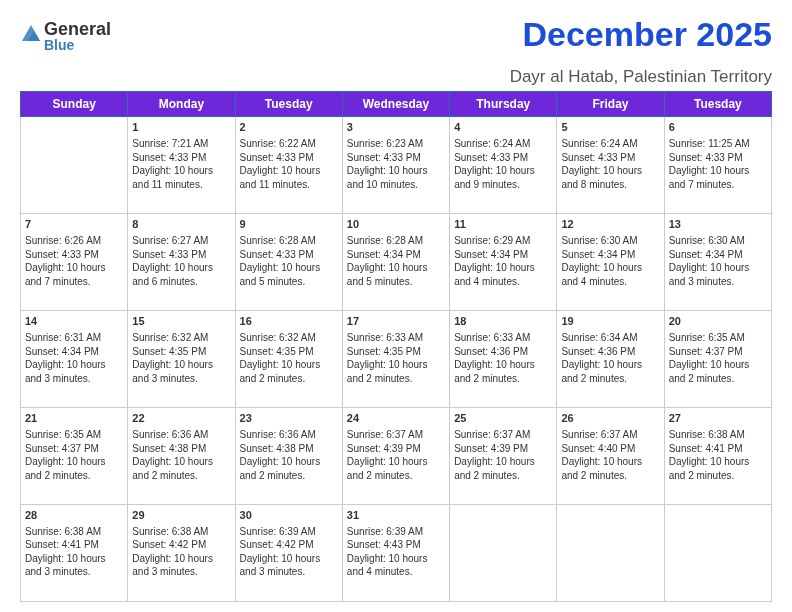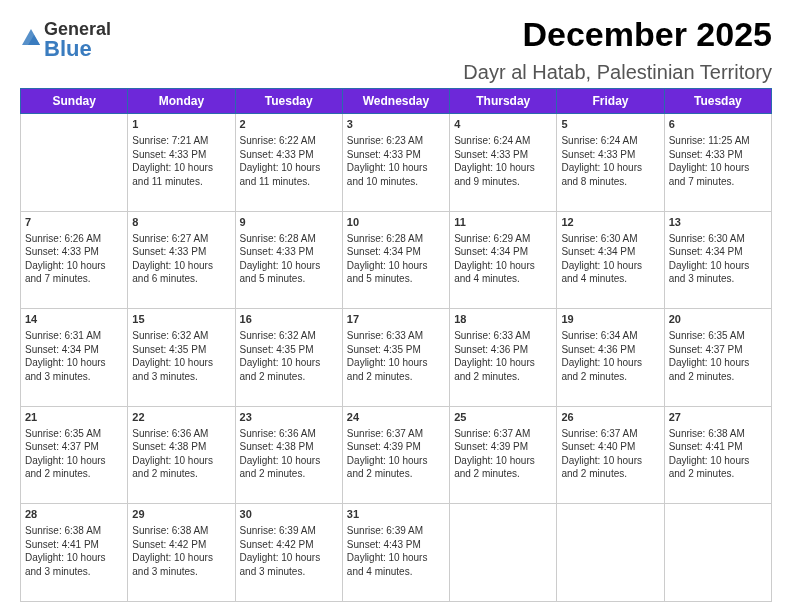--- a/index.html
+++ b/index.html
@@ -32,43 +32,43 @@
       display: flex;
       flex-direction: column;
       line-height: 1;
     }
     .logo-general {
       font-size: 18px;
       font-weight: bold;
       color: #333;
     }
     .logo-blue {
-      font-size: 22px;
+      font-size: 14px;
       font-weight: bold;
       color: #3a7cbf;
     }
     .logo-icon {
       width: 22px;
       height: 22px;
       margin-right: 2px;
       margin-top: -4px;
     }
     .title-block {
       text-align: right;
     }
     .month-title {
       font-size: 34px;
       font-weight: bold;
-      color: #000000;
+      color: #1d4ed8;
       line-height: 1.1;
     }
     .location-title {
-      font-size: 20px;
+      font-size: 17px;
       color: #555;
-      margin-top: 8px;
+      margin-top: 14px;
     }
     .calendar {
       flex: 1;
       border: 1px solid #ccc;
       border-collapse: collapse;
       width: 100%;
       table-layout: fixed;
       font-size: 10.5px;
     }
     .calendar th {

